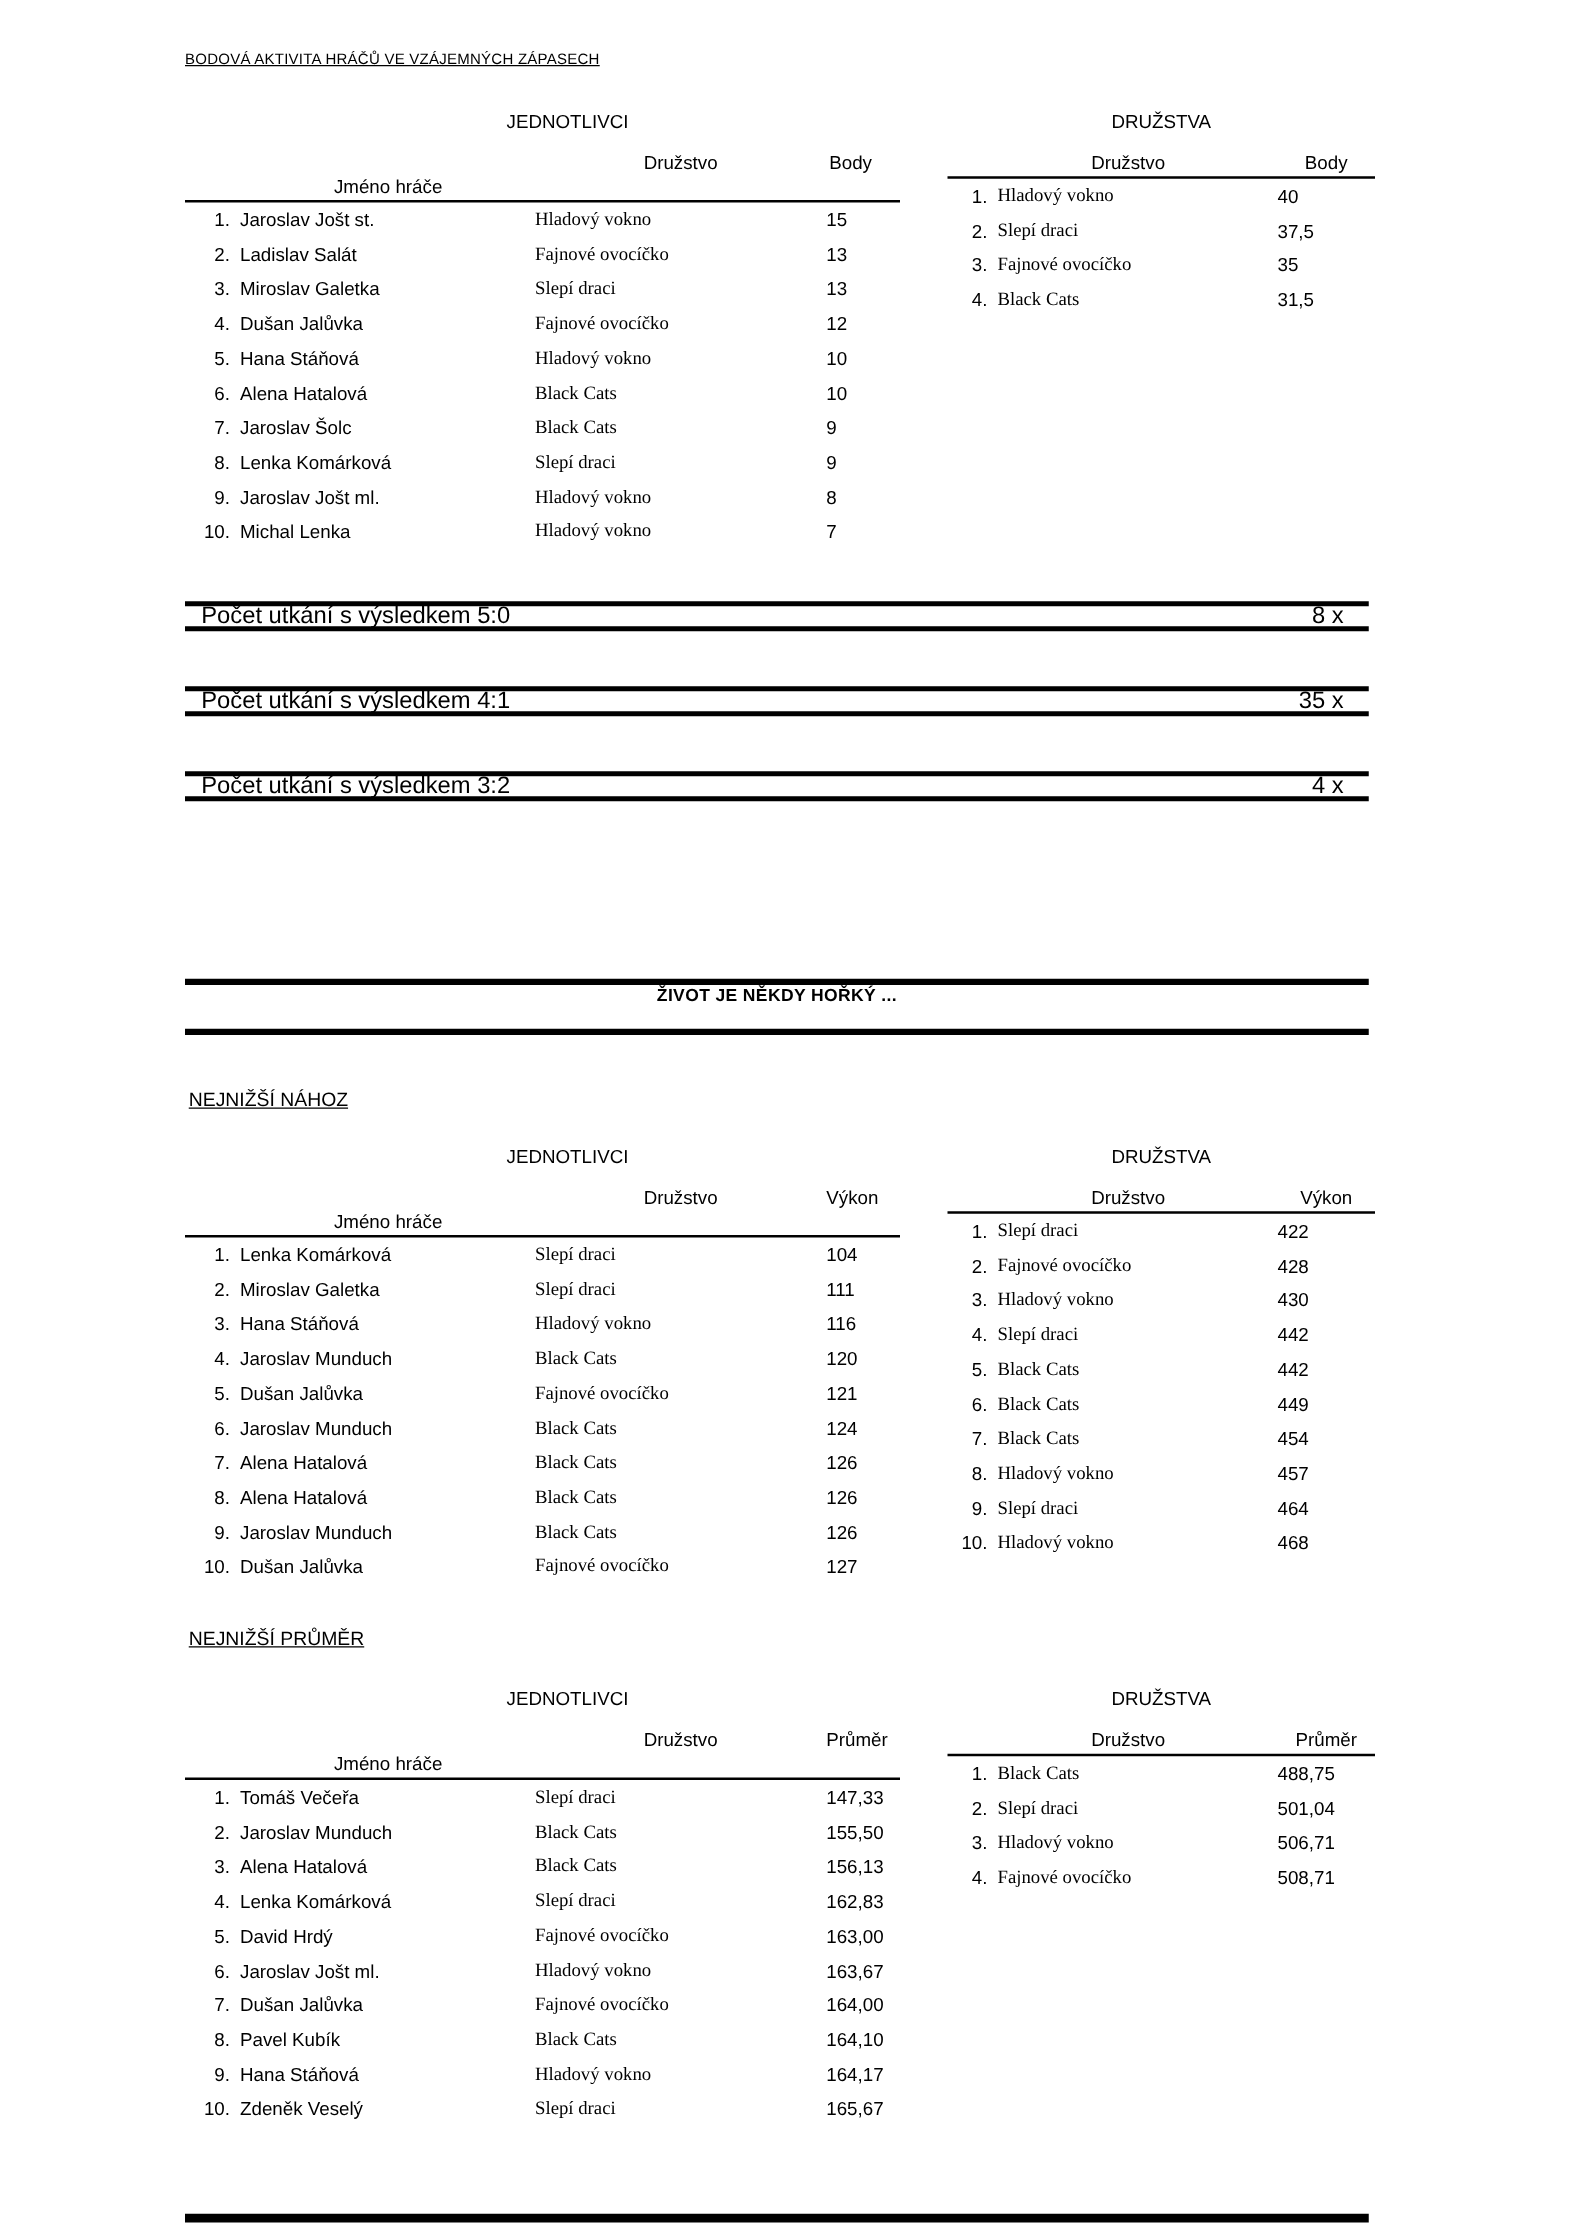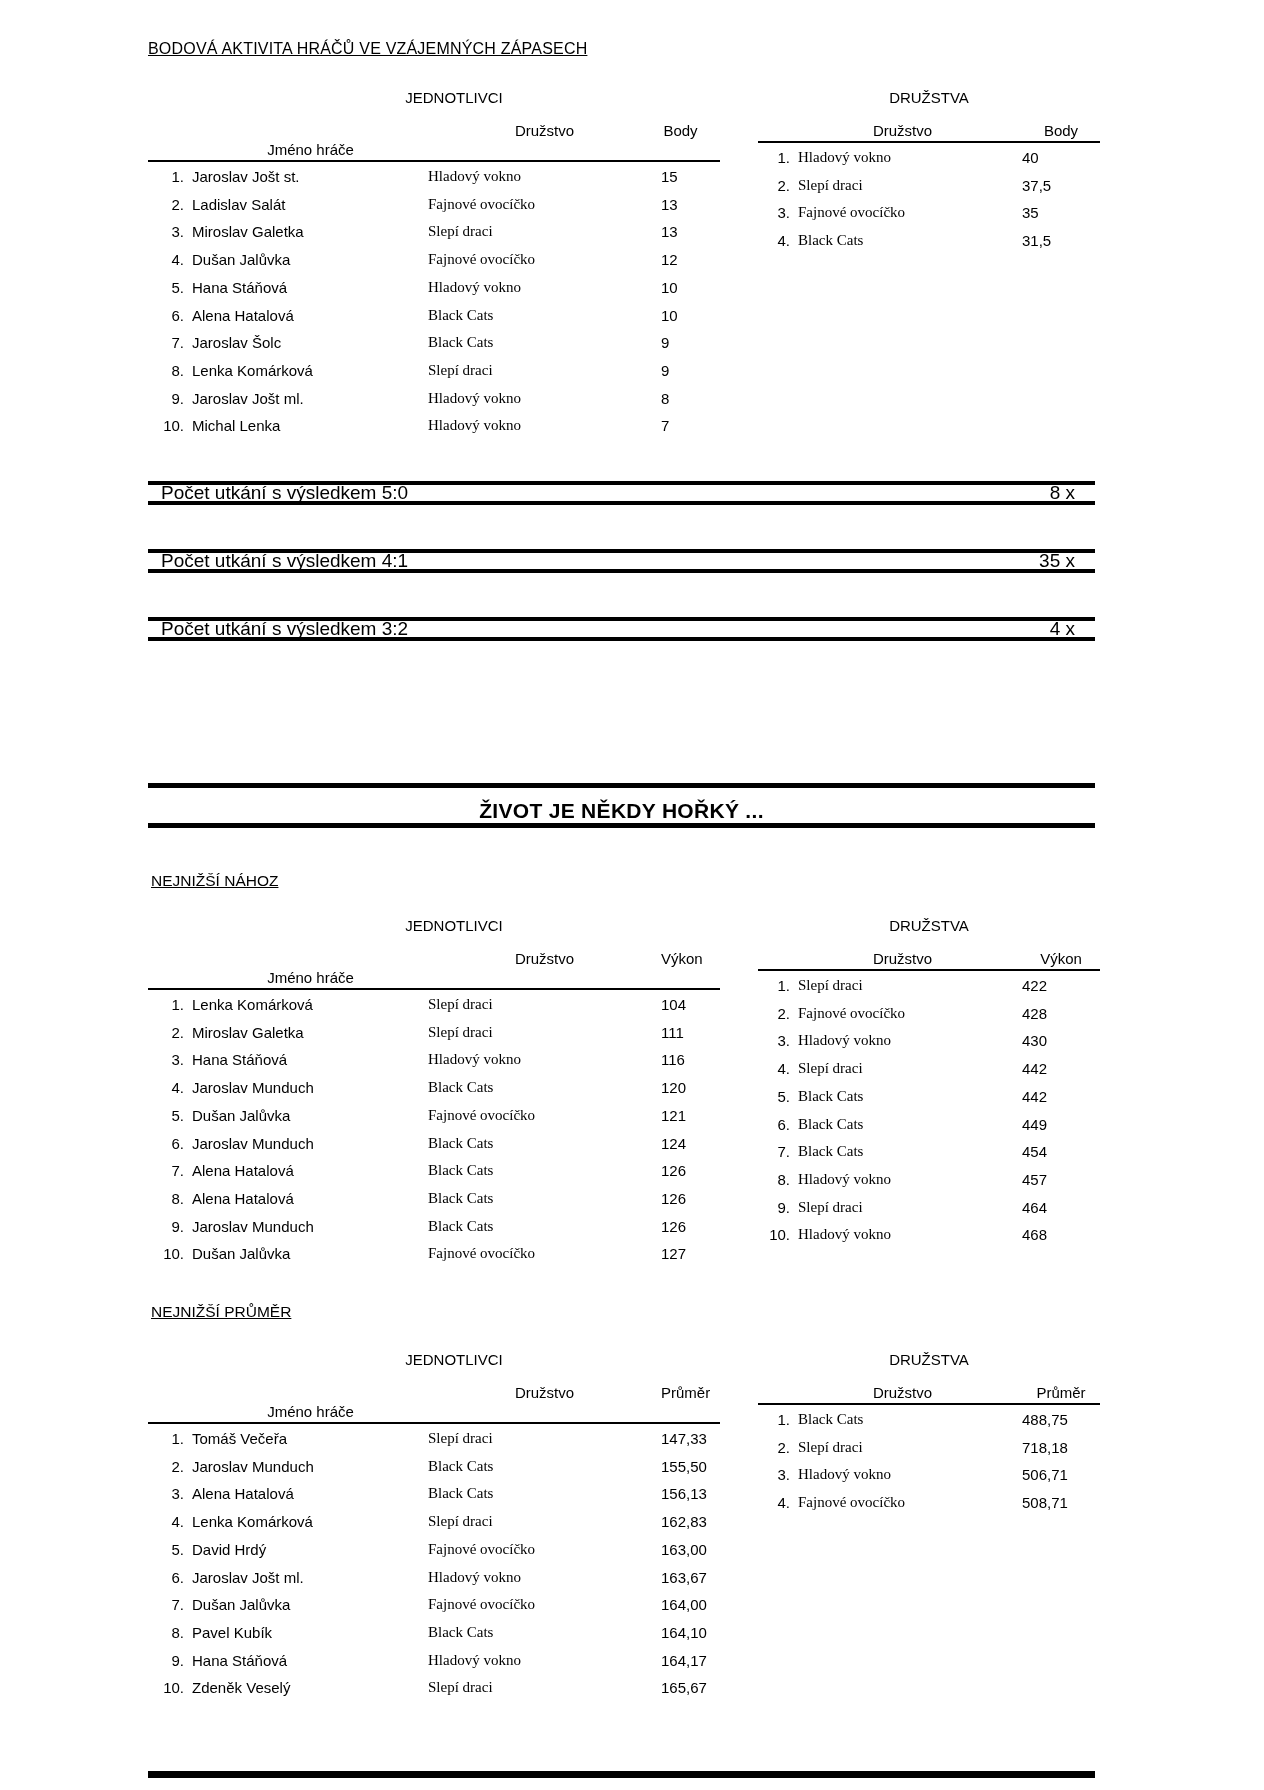--- a/index.html
+++ b/index.html
@@ -1,21 +1,21 @@
 <!DOCTYPE html>
 <html><head>
 <meta charset="utf-8">
 <style>
   html,body { margin:0; padding:0; background:#ffffff; }
   .page {
     position:relative; width:1264px; height:1790px; background:#ffffff;
     font-family:"Liberation Sans", sans-serif; color:#000; overflow:hidden;
   }
   .doc-title {
-    position:absolute; left:148px; top:40px; font-size:16px; font-weight:normal;
+    position:absolute; left:148px; top:40px; font-size:12px; font-weight:normal;
     text-decoration:underline; margin:0; letter-spacing:0.2px;
   }
   .section-heading {
     position:absolute; left:148px; font-size:15.5px; font-weight:normal;
     text-decoration:underline; margin:3px;
   }
   .stat-group { position:absolute; left:148px; width:947px; }
   .col { position:absolute; top:0; }
   .col.left  { left:0;   width:572px; }
   .col.right { left:610px; width:342px; }
@@ -39,22 +39,22 @@
   .c-value  { text-align:left; }
   .count-box {
     position:absolute; left:148px; width:947px; height:24px; box-sizing:border-box;
     border-top:4px solid #000; border-bottom:4px solid #000;
     display:flex; align-items:center; justify-content:space-between;
     padding:0 20px 0 13px; font-size:19px;
   }
   .banner {
     position:absolute; left:148px; top:783px; width:947px; height:45px; box-sizing:border-box;
     border-top:5px solid #000; border-bottom:5px solid #000;
-    display:flex; align-items:flex-end; justify-content:center;
-    font-size:21px; font-weight:bold; letter-spacing:0.3px;
+    display:flex; align-items:flex-start; justify-content:center;
+    font-size:14px; font-weight:bold; letter-spacing:0.3px;
   }
   .bottom-rule { position:absolute; left:148px; top:1771px; width:947px; height:7px; background:#000; }
 </style>
 </head>
 <body>
 
 <div class="page">
 
   <h1 class="doc-title">BODOVÁ AKTIVITA HRÁČŮ VE VZÁJEMNÝCH ZÁPASECH</h1>
 
@@ -429,21 +429,21 @@
       <div class="hline"></div>
       <div class="rows">
           <div class="trow team-row">
             <div class="c-rank">1.</div>
             <div class="c-team">Black Cats</div>
             <div class="c-value">488,75</div>
           </div>
           <div class="trow team-row">
             <div class="c-rank">2.</div>
             <div class="c-team">Slepí draci</div>
-            <div class="c-value">718,18</div>
+            <div class="c-value">501,04</div>
           </div>
           <div class="trow team-row">
             <div class="c-rank">3.</div>
             <div class="c-team">Hladový vokno</div>
             <div class="c-value">506,71</div>
           </div>
           <div class="trow team-row">
             <div class="c-rank">4.</div>
             <div class="c-team">Fajnové ovocíčko</div>
             <div class="c-value">508,71</div>

